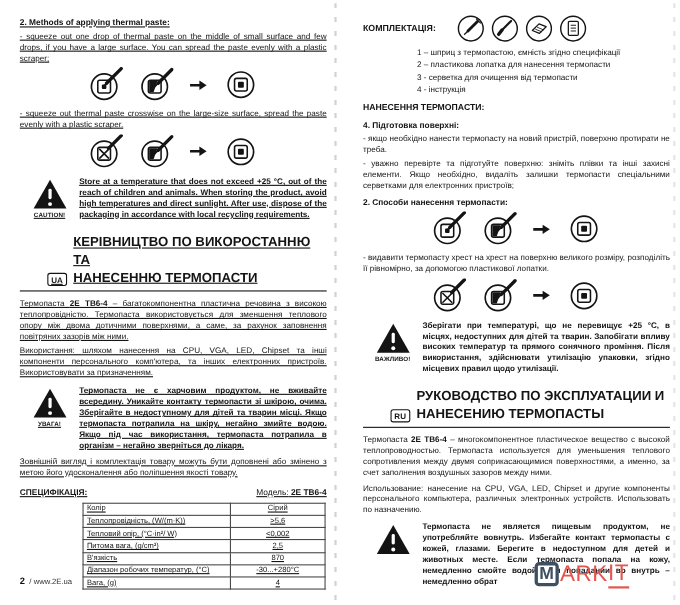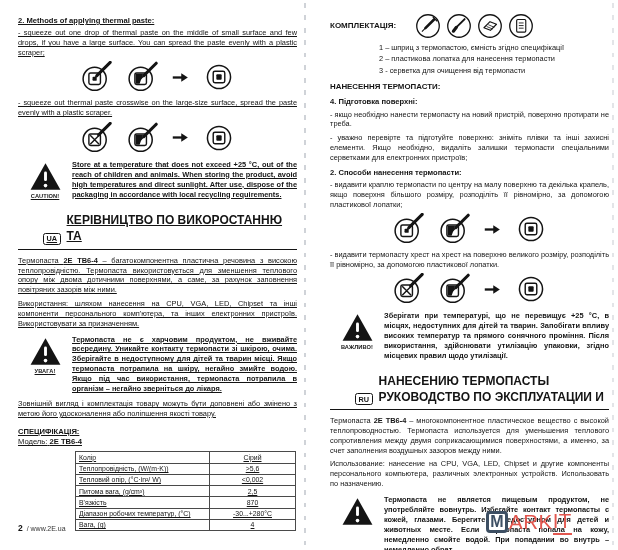--- a/index.html
+++ b/index.html
@@ -43,21 +43,21 @@
   .sec-title { font-size:12px; font-weight:bold; line-height:1.3; }
   .rule { border-top:1.7px solid #141414; margin:4px 0 6px; }
 
   .kit-row { display:flex; align-items:center; gap:19px; margin:13px 0 4px; }
   .kit-head { font-size:8px; font-weight:bold; }
   .kit-icons { display:flex; gap:5px; }
   .kit-icon { width:26px; height:26px; }
   .kit-items { margin-left:49px; margin-bottom:6px; }
   .kit-items div { margin-bottom:1.5px; }
 
-  .spec { display:flex; justify-content:space-between; align-items:baseline; margin-top:8px; font-size:7.6px;flex-direction:column; }
+  .spec { display:flex; justify-content:space-between; align-items:baseline; margin-top:8px; font-size:7.6px; }
 
   table.specs { border-collapse:collapse; margin:4px 0 0 57px; width:221px; }
   table.specs td { border:1px solid #4a4a4a; font-size:6.9px; padding:.5px 3px; height:8.8px; }
   table.specs td.v { width:86px; text-align:center; }
 
   .footer { position:absolute; left:18px; top:523px; font-size:7px; color:#333; }
   .footer b { font-size:8.5px; color:#111; margin-right:2px; }
 
   .watermark { position:absolute; left:486px; top:509px; display:flex; align-items:center; }
   .wm-box { width:22px; height:22px; border:3.2px solid #3d4f63; border-radius:4px; background:#fff;
@@ -179,20 +179,21 @@
           </svg>
         <div class="warn-label">CAUTION!</div>
       </div>
       <p class="warn-text">Store at a temperature that does not exceed +25 °C, out of the reach of children and animals. When storing the product, avoid high temperatures and direct sunlight. After use, dispose of the packaging in accordance with local recycling requirements.</p>
     </div>
 
     <div class="sec-head">
       <span class="badge">UA</span>
       <div class="sec-title">
         <div>КЕРІВНИЦТВО ПО ВИКОРОСТАННЮ ТА</div>
+        <div>НАНЕСЕННЮ ТЕРМОПАСТИ</div>
       </div>
     </div>
     <div class="rule"></div>
 
     <p class="just"><span>Термопаста </span><b>2Е ТВ6-4</b><span> – багатокомпонентна пластична речовина з високою теплопровідністю. Термопаста використовується для зменшення теплового опору між двома дотичними поверхнями, а саме, за рахунок заповнення повітряних зазорів між ними.</span></p>
     <p class="just">Використання: шляхом нанесення на CPU, VGA, LED, Chipset та інші компоненти персонального комп'ютера, та інших електронних пристроїв. Використовувати за призначенням.</p>
 
     <div class="warn-block">
       <div class="warn-col">
         <svg class="tri">
@@ -259,29 +260,29 @@
           </svg>
         <svg class="kit-icon">
             <use href="#sym-kit-manual"></use>
           </svg>
       </span>
     </div>
     <div class="kit-items">
       <div>1 – шприц з термопастою, ємність згідно специфікації</div>
       <div>2 – пластикова лопатка для нанесення термопасти</div>
       <div>3 - серветка для очищення від термопасти</div>
+      <div>4 - інструкція</div>
     </div>
 
     <div class="h8">НАНЕСЕННЯ ТЕРМОПАСТИ:</div>
     <div class="h7">4. Підготовка поверхні:</div>
     <p class="just">- якщо необхідно нанести термопасту на новий пристрій, поверхню протирати не треба.</p>
     <p class="just">- уважно перевірте та підготуйте поверхню: зніміть плівки та інші захисні елементи. Якщо необхідно, видаліть залишки термопасти спеціальними серветками для електронних пристроїв;</p>
 
     <div class="h7">2. Способи нанесення термопасти:</div>
-    <p class="just">- видавити краплю термопасти по центру на малу поверхню та декілька крапель, якщо поверхня більшого розміру, розподіліть її рівномірно, за допомогою пластикової лопатки;</p>
 
     <div class="icon-row">
       <svg class="seq">
           <use href="#sym-chip-dot"></use>
         </svg>
       <svg class="seq">
           <use href="#sym-chip-spread"></use>
         </svg>
       <svg class="arrow">
           <use href="#sym-arrow"></use>
@@ -315,22 +316,22 @@
             <use href="#sym-tri"></use>
           </svg>
         <div class="warn-label">ВАЖЛИВО!</div>
       </div>
       <p class="warn-text">Зберігати при температурі, що не перевищує +25 °C, в місцях, недоступних для дітей та тварин. Запобігати впливу високих температур та прямого сонячного проміння. Після використання, здійснювати утилізацію упаковки, згідно місцевих правил щодо утилізації.</p>
     </div>
 
     <div class="sec-head">
       <span class="badge">RU</span>
       <div class="sec-title">
+        <div>РУКОВОДСТВО ПО ЭКСПЛУАТАЦИИ И</div>
         <div>НАНЕСЕНИЮ ТЕРМОПАСТЫ</div>
-        <div>РУКОВОДСТВО ПО ЭКСПЛУАТАЦИИ И</div>
       </div>
     </div>
     <div class="rule"></div>
 
     <p class="just"><span>Термопаста </span><b>2Е ТВ6-4</b><span> – многокомпонентное пластическое вещество с высокой теплопроводностью. Термопаста используется для уменьшения теплового сопротивления между двумя соприкасающимися поверхностями, а именно, за счет заполнения воздушных зазоров между ними.</span></p>
     <p class="just">Использование: нанесение на CPU, VGA, LED, Chipset и другие компоненты персонального компьютера, различных электронных устройств. Использовать по назначению.</p>
 
     <div class="warn-block">
       <div class="warn-col">
         <svg class="tri">

